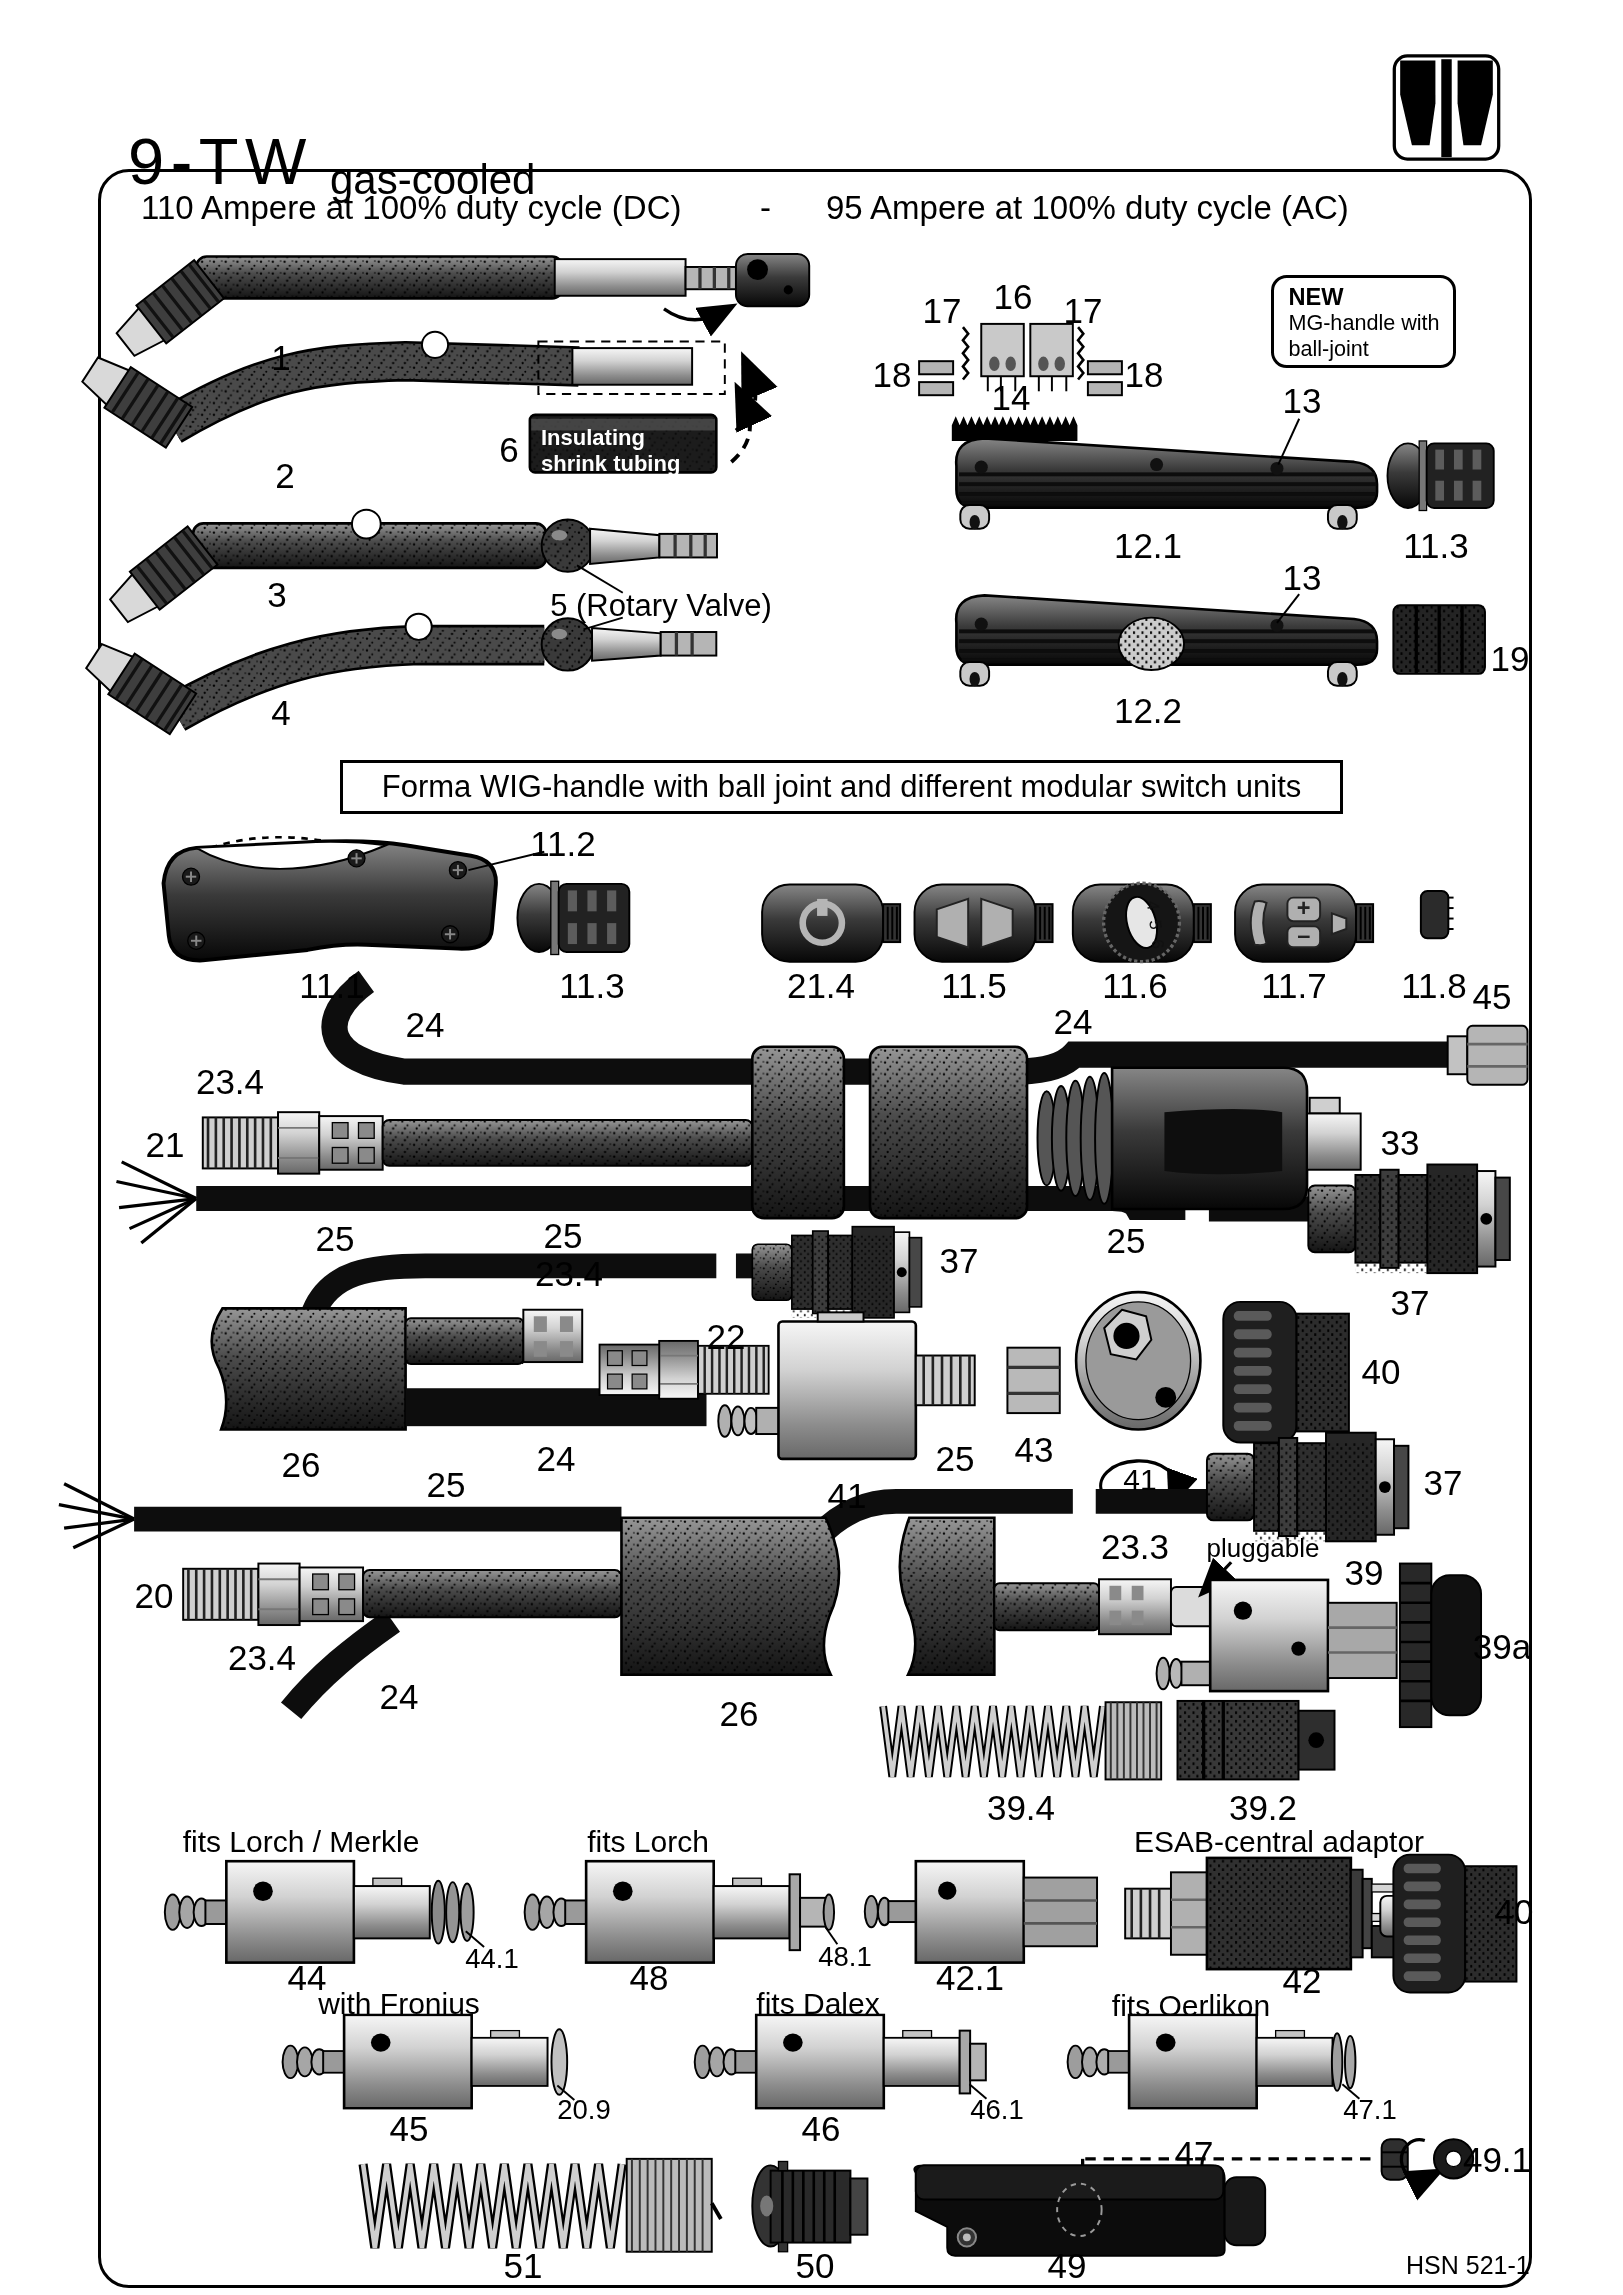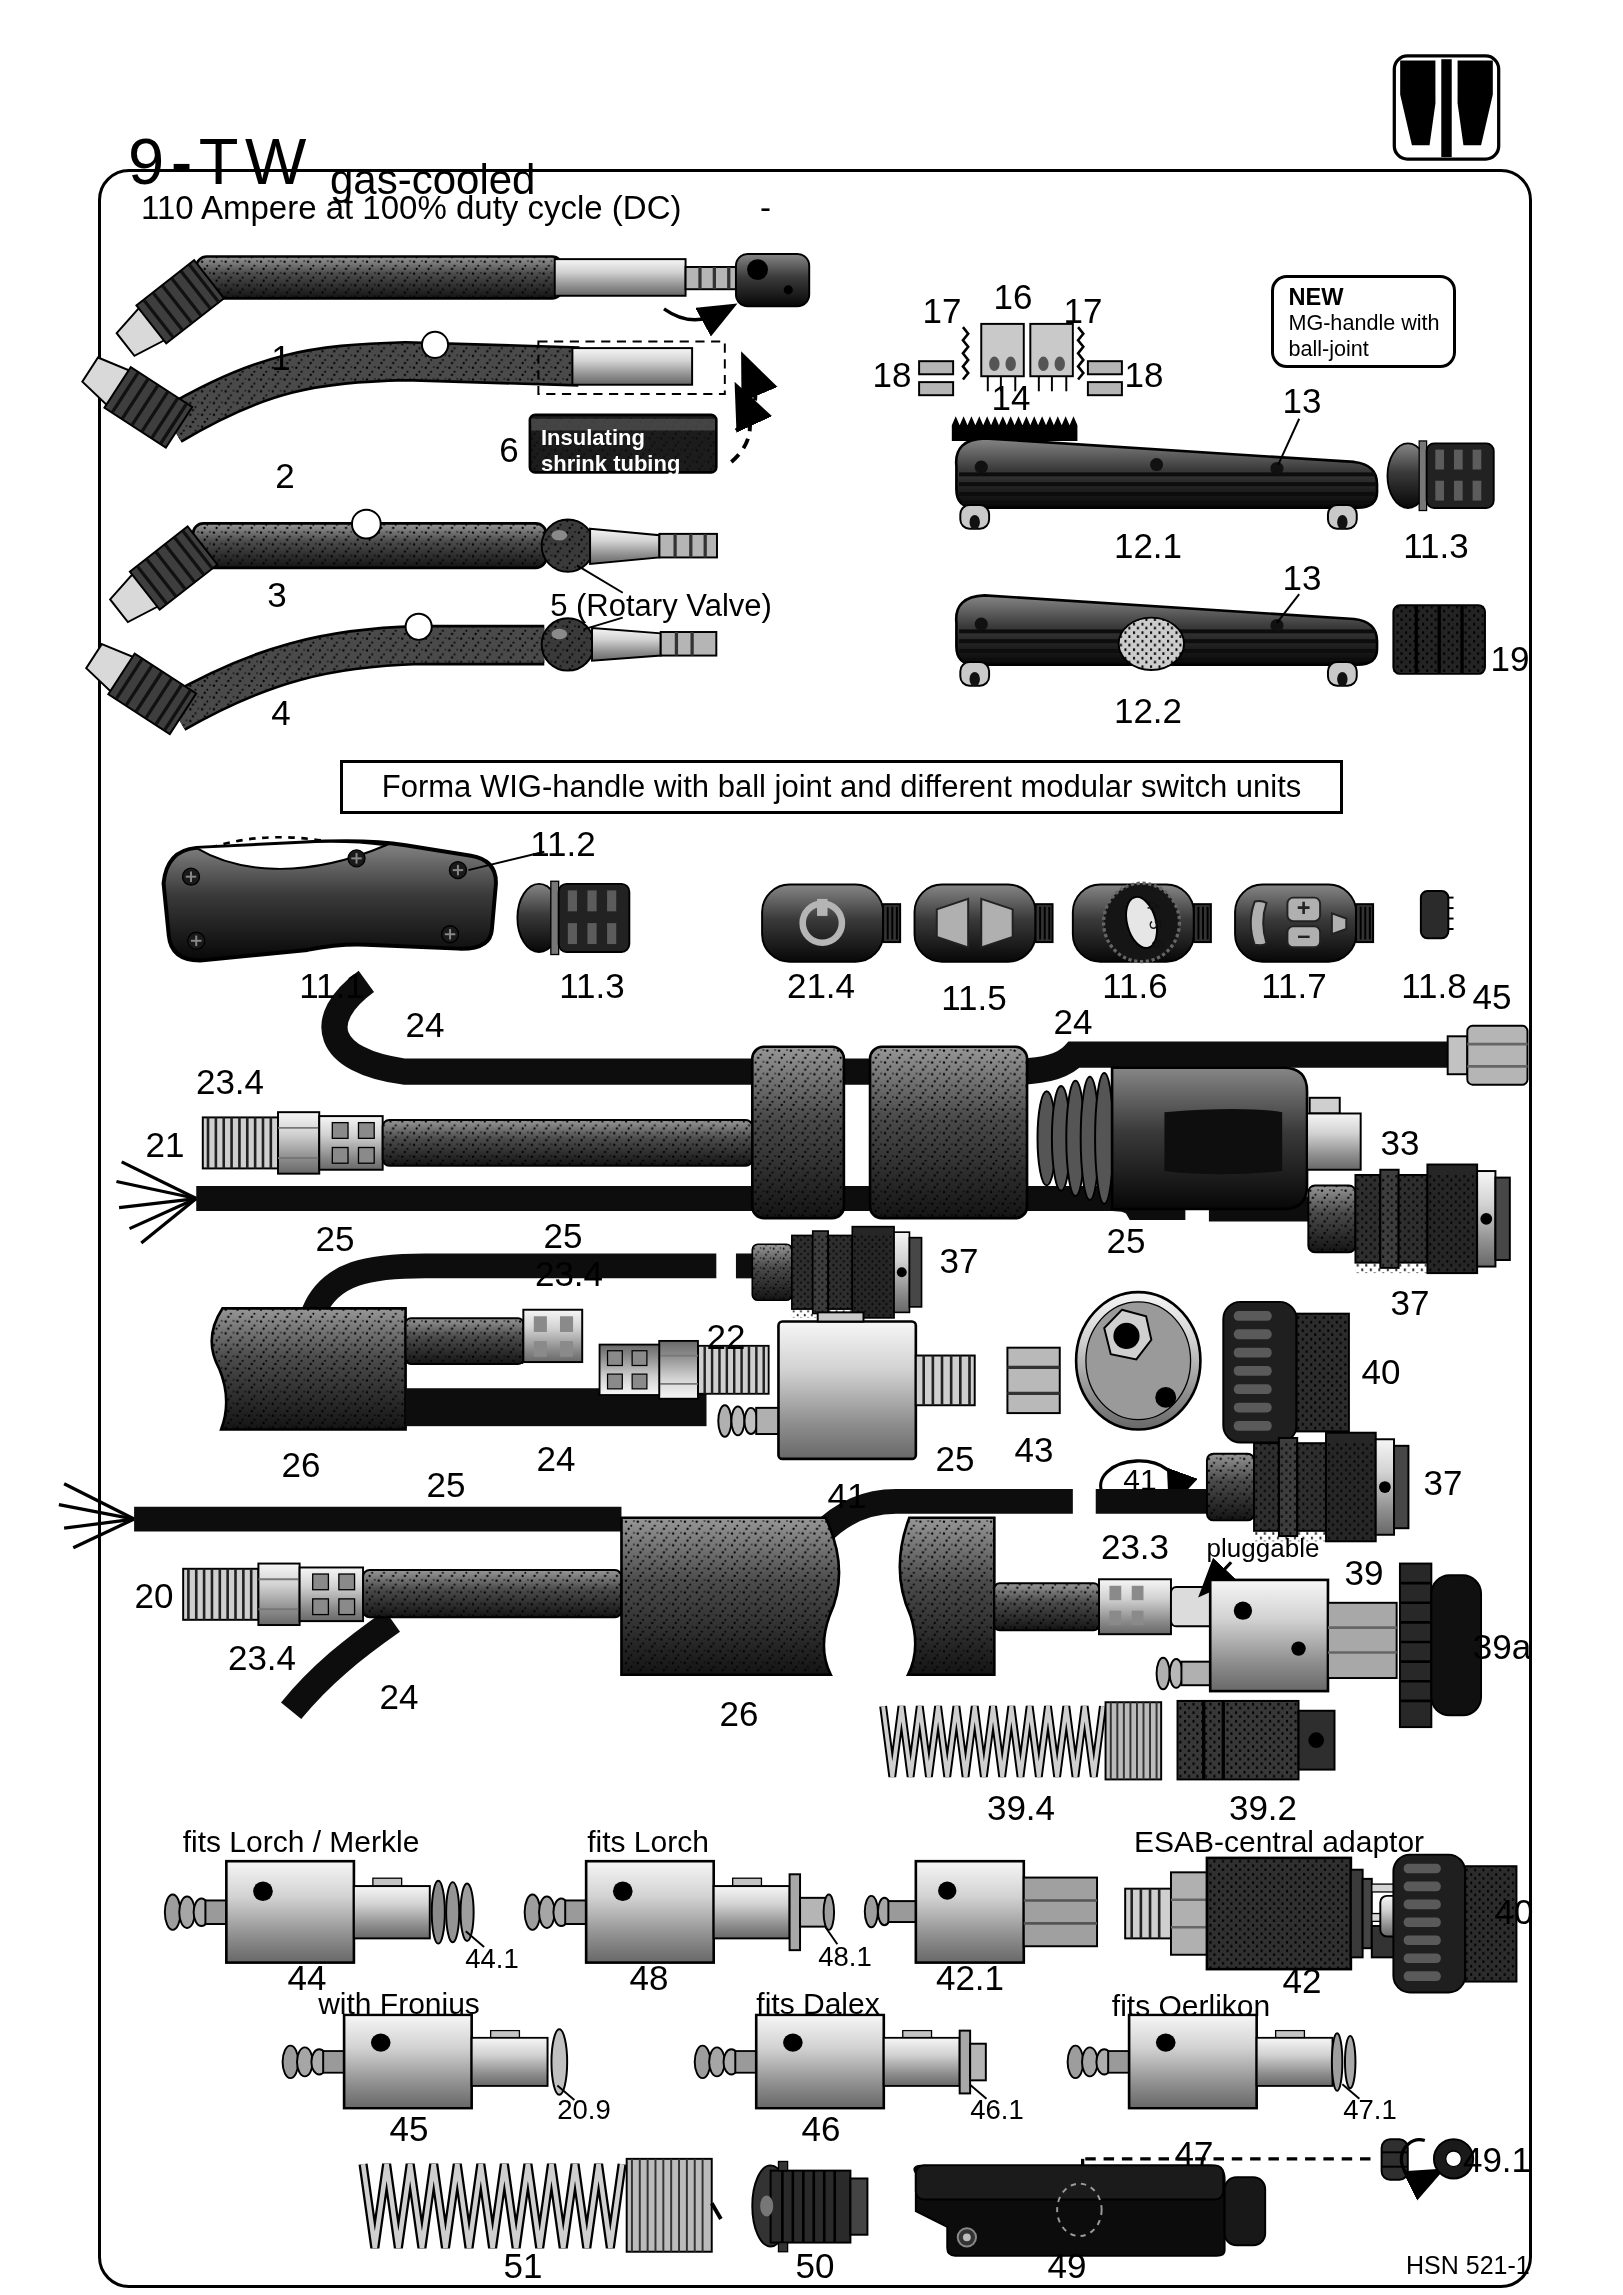--- a/index.html
+++ b/index.html
@@ -36,20 +36,21 @@
 
   <svg class="abs" style="left:1392px;top:54px" width="109" height="107" viewBox="0 0 166 164">
     <rect x="3" y="3" width="160" height="158" rx="20" fill="#fff" stroke="#000" stroke-width="5"></rect>
     <polygon points="12,10 66,10 66,76 57,140 30,140 12,62" fill="#000"></polygon>
     <polygon points="100,10 154,10 154,62 136,140 109,140 100,76" fill="#000"></polygon>
     <rect x="75" y="8" width="16" height="150" fill="#000"></rect>
   </svg>
 
   <div class="abs rat" id="rat-dc">110 Ampere at 100% duty cycle (DC)</div>
   <div class="abs rat" id="rat-sep">-</div>
+  <div class="abs rat" id="rat-ac">95 Ampere at 100% duty cycle (AC)</div>
 
   <svg class="abs" style="left:0;top:0" width="1623" height="2295" viewBox="0 0 2481 3508">
     <defs>
       <linearGradient id="gm" x1="0" y1="0" x2="0" y2="1">
         <stop offset="0" stop-color="#f6f6f6"></stop>
           <stop offset="0.35" stop-color="#d2d2d2"></stop>
         <stop offset="0.75" stop-color="#8d8d8d"></stop>
           <stop offset="1" stop-color="#686868"></stop>
       </linearGradient>
       <linearGradient id="gd" x1="0" y1="0" x2="0" y2="1">
@@ -682,21 +683,21 @@
       <span class="plabel" style="left: 1302px; top: 400px;">13</span>
       <span class="plabel" style="left: 1148px; top: 545px;">12.1</span>
       <span class="plabel" style="left: 1436px; top: 545px;">11.3</span>
       <span class="plabel" style="left: 1302px; top: 577px;">13</span>
       <span class="plabel" style="left: 1148px; top: 710px;">12.2</span>
       <span class="plabel" style="left: 1510px; top: 658px;">19</span>
       <span class="plabel" style="left: 563px; top: 843px;">11.2</span>
       <span class="plabel" style="left: 332px; top: 985px;">11.1</span>
       <span class="plabel" style="left: 592px; top: 985px;">11.3</span>
       <span class="plabel" style="left: 821px; top: 985px;">21.4</span>
-      <span class="plabel" style="left: 974px; top: 985px; margin-top: 12px;">11.5</span>
+      <span class="plabel" style="left: 974px; top: 985px;">11.5</span>
       <span class="plabel" style="left: 1135px; top: 985px;">11.6</span>
       <span class="plabel" style="left: 1294px; top: 985px;">11.7</span>
       <span class="plabel" style="left: 1434px; top: 985px;">11.8</span>
       <span class="plabel" style="left: 1073px; top: 1021px;">24</span>
       <span class="plabel" style="left: 1492px; top: 996px;">45</span>
       <span class="plabel" style="left: 425px; top: 1024px;">24</span>
       <span class="plabel" style="left: 230px; top: 1081px;">23.4</span>
       <span class="plabel" style="left: 165px; top: 1144px;">21</span>
       <span class="plabel" style="left: 335px; top: 1238px;">25</span>
       <span class="plabel" style="left: 1400px; top: 1142px;">33</span>

